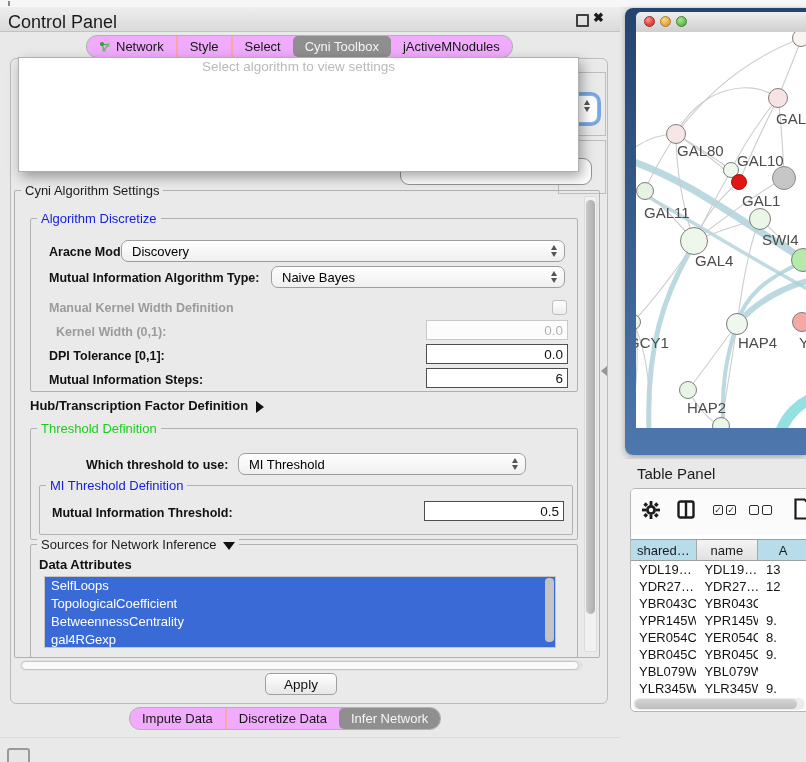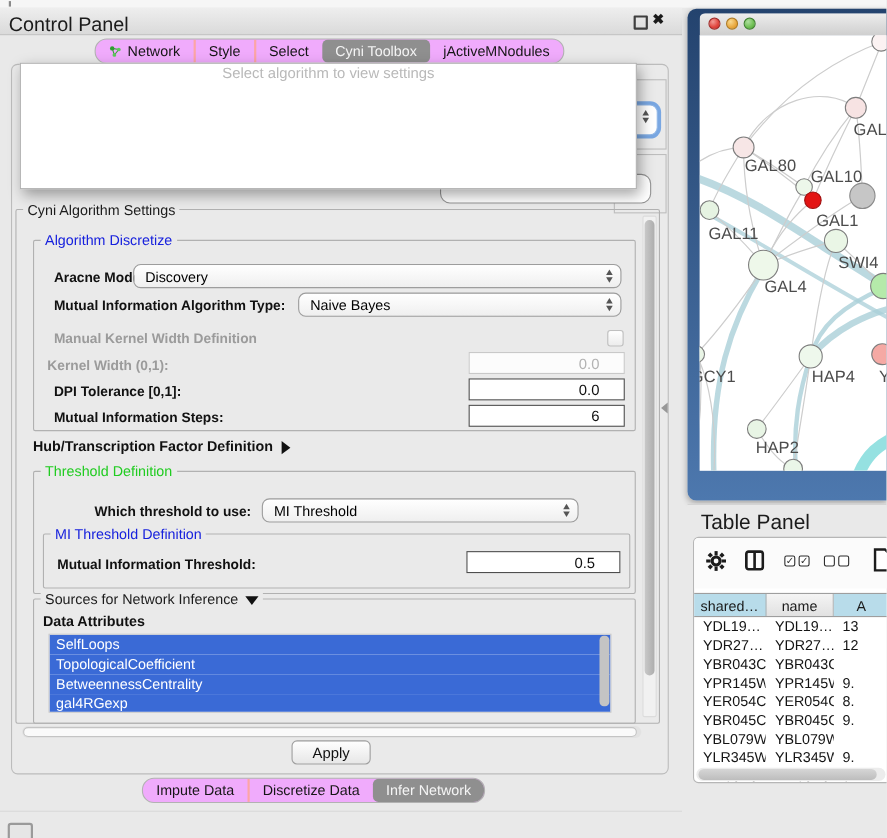--- a/index.html
+++ b/index.html
@@ -61,21 +61,21 @@
   .combo{position:absolute;height:22px;background:linear-gradient(#ffffff,#efefef);
          border:1px solid #9d9d9d;border-radius:7px;font-size:13px;display:flex;align-items:center;
          padding:0 22px 0 10px;box-sizing:border-box;color:#000}
   .arrows{position:absolute;right:7px;top:4px;display:flex;flex-direction:column;gap:2px}
   .arr-up{width:0;height:0;border-left:3.5px solid transparent;border-right:3.5px solid transparent;
           border-bottom:5px solid #555}
   .arr-dn{width:0;height:0;border-left:3.5px solid transparent;border-right:3.5px solid transparent;
           border-top:5px solid #555}
 
   .field{position:absolute;height:20px;background:#fff;border:1px solid #4e4e4e;font-size:13.5px;
-         display:flex;align-items:center;justify-content:flex-end;padding:0 22px;box-sizing:border-box}
+         display:flex;align-items:center;justify-content:flex-end;padding:0 4px;box-sizing:border-box}
   .field.dis{border-color:#c9c9c9;background:#fcfcfc;color:#b3b3b3}
 
   .checkbox{position:absolute;width:13px;height:13px;border:1px solid #c0c0c0;border-radius:3px;
             background:linear-gradient(#ffffff,#ececec)}
 
   .tri-right{display:inline-block;width:0;height:0;border-top:6px solid transparent;
              border-bottom:6px solid transparent;border-left:8px solid #111;margin-left:8px;
              vertical-align:middle}
   .tri-down{display:inline-block;width:0;height:0;border-left:6px solid transparent;
             border-right:6px solid transparent;border-top:8px solid #111;margin-left:6px;
@@ -118,21 +118,21 @@
              border:1px solid #ae7a22}
   .light.green{left:40px;background:radial-gradient(circle at 35% 30%,#aede9f,#6ebf52 60%,#4f9c38);
              border:1px solid #3f8230}
   #net-canvas{left:636px;top:32px;width:170px;height:396px;background:#fff;overflow:hidden}
   #net-canvas svg{position:absolute;left:0;top:0}
   .node{position:absolute;border-radius:50%;border:1px solid #7d7d7d;box-sizing:border-box}
   .nlabel{position:absolute;font-size:15px;color:#4c4c4c;white-space:nowrap}
 
   
   #tp-bar{left:625px;top:458px;width:181px;height:26px;background:#e9e9e9;border-top:1px solid #d2d2d2}
-  #tp-title{left:637px;top:465px;font-size:19px;color:#1b1b1b}
+  #tp-title{left:637px;top:465px;font-size:15px;color:#1b1b1b}
   #tp-box{left:630px;top:488px;width:180px;height:224px;background:#fff;border:1px solid #b6b6b6;
           border-radius:5px;overflow:hidden;box-sizing:border-box}
   #tp-toolbar{position:absolute;left:0;top:0;width:100%;height:46px;background:#fbfbfb}
   .tbicon{position:absolute;display:flex;align-items:center;justify-content:center}
   .cb{width:10px;height:10px;border:1.5px solid #2d2d2d;border-radius:2px;box-sizing:border-box;
       font-size:9px;line-height:8px;text-align:center;color:#2d2d2d;background:#fff}
   .cb + .cb{margin-left:3px}
   #tp-header{position:absolute;left:0;top:50px;height:22px;display:flex;border-top:1px solid #9e9e9e;
              border-bottom:1px solid #9e9e9e;box-sizing:border-box;width:100%}
   .hcell{height:100%;display:flex;align-items:center;justify-content:center;font-size:13px;
@@ -221,21 +221,21 @@
     <span>Naive Bayes</span>
     <span class="arrows">
         <span class="arr-up"></span>
         <span class="arr-dn"></span>
       </span>
   </div>
 
   <span class="flabel dis" style="left:18px;top:82px">Manual Kernel Width Definition</span>
   <div class="checkbox" style="left:521px;top:81px"></div>
 
-  <span class="flabel dis" style="left:12px;top:106px">Kernel Width (0,1):</span>
+  <span class="flabel dis" style="left:25px;top:106px">Kernel Width (0,1):</span>
   <div class="field dis" style="left:395px;top:101px;width:142px">
     <span>0.0</span>
   </div>
 
   <span class="flabel" style="left:18px;top:130px">DPI Tolerance [0,1]:</span>
   <div class="field" style="left:395px;top:125px;width:142px">
     <span>0.0</span>
   </div>
 
   <span class="flabel" style="left:18px;top:154px">Mutual Information Steps:</span>

